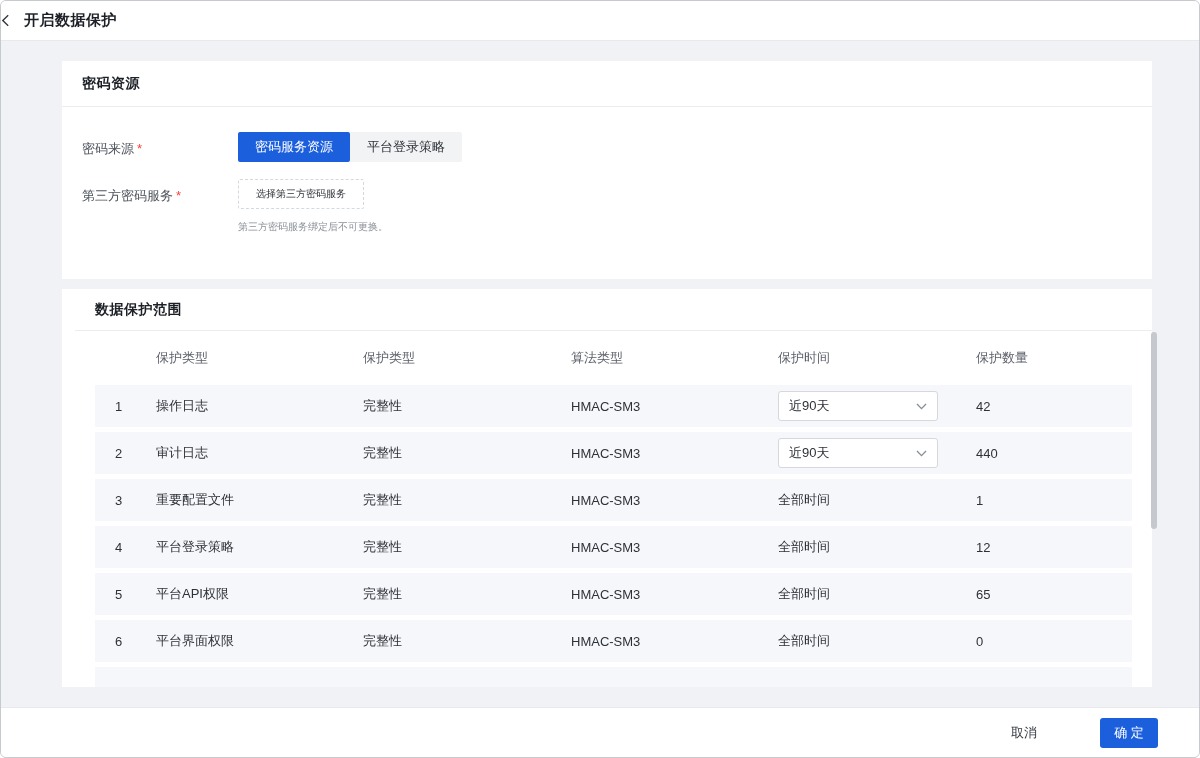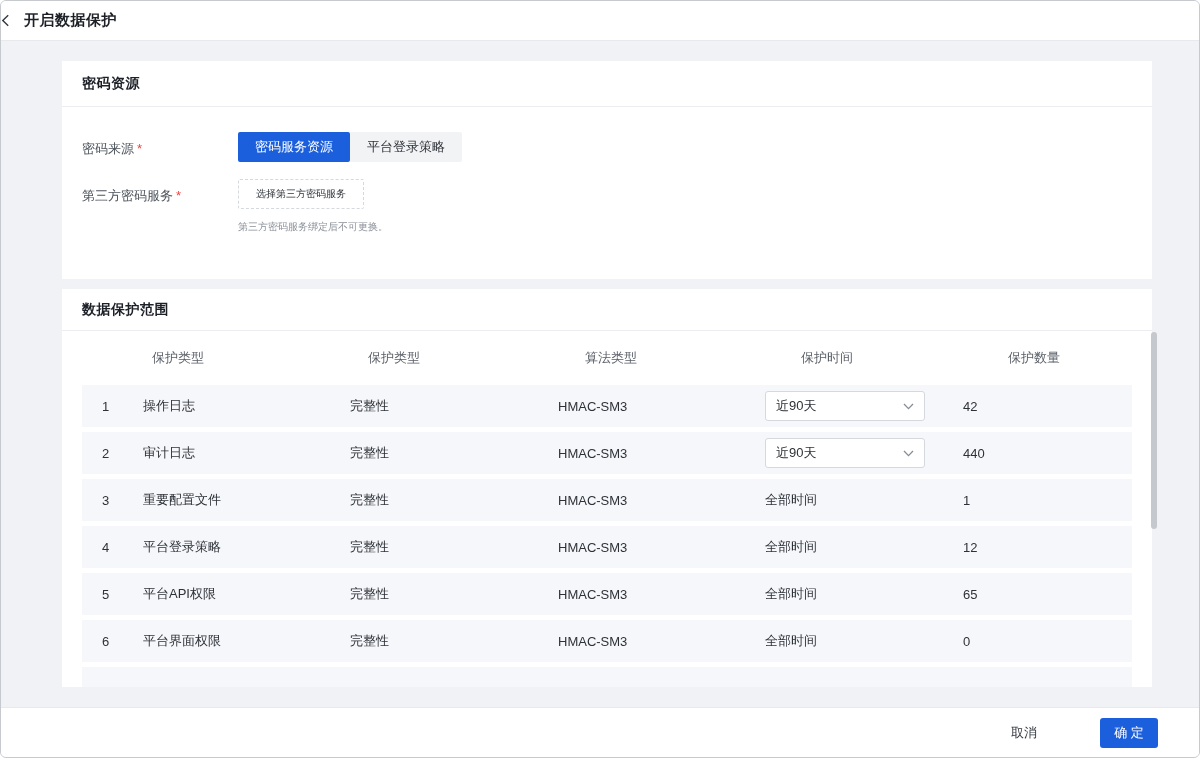--- a/index.html
+++ b/index.html
@@ -27,24 +27,24 @@
   .toggle-opt { height:30px; display:flex; align-items:center; padding:0 17px; font-size:13px; cursor:pointer; }
   .toggle-opt.on { background:var(--primary); color:#fff; border-radius:2px; }
   .toggle-opt.off { background:#f2f3f5; color:#2e3238; border-radius:0 2px 2px 0; }
 
   .dashed-btn { height:30px; display:inline-flex; align-items:center; padding:0 17px; font-size:10px; color:#2e3238; background:#fff; border:1px dashed #d5d8dd; border-radius:2px; cursor:pointer; }
   .warn-line { display:flex; align-items:center; margin-top:9px; font-size:13px; color:#4e545c; }
   .warn-line svg { margin-right:8px; flex:none; }
   .warn-link { color:var(--primary); margin-left:6px; cursor:pointer; }
   .helper { margin-top:11px; font-size:10px; color:#8b9199; }
 
-  .card2 { margin-top:10px; height:398px; overflow:hidden; }
+  .card2 { margin-top:10px; height:398px; overflow:hidden;padding-left:13px; }
   .card2 .card-head { height:42px; }
   .table-wrap { padding:0 20px; }
-  .thead { display:flex; align-items:center; height:54px; font-size:13px; color:#5b6068; background:#fff;gap:9px; }
+  .thead { display:flex; align-items:center; height:54px; font-size:13px; color:#5b6068; background:#fff; }
   .trow { display:flex; align-items:center; height:42px; background:#f6f7fa; margin-bottom:5px; font-size:13px; color:#2e3238; }
   .tcell { flex:none; }
   .c0 { width:61px; padding-left:20px; }
   .c1 { width:207px; }
   .c2 { width:208px; }
   .c3 { width:207px; }
   .c4 { width:198px; }
   .c5 { flex:1; }
   .partial-row { height:20px; background:#f6f7fa; margin:0 20px; }
 

